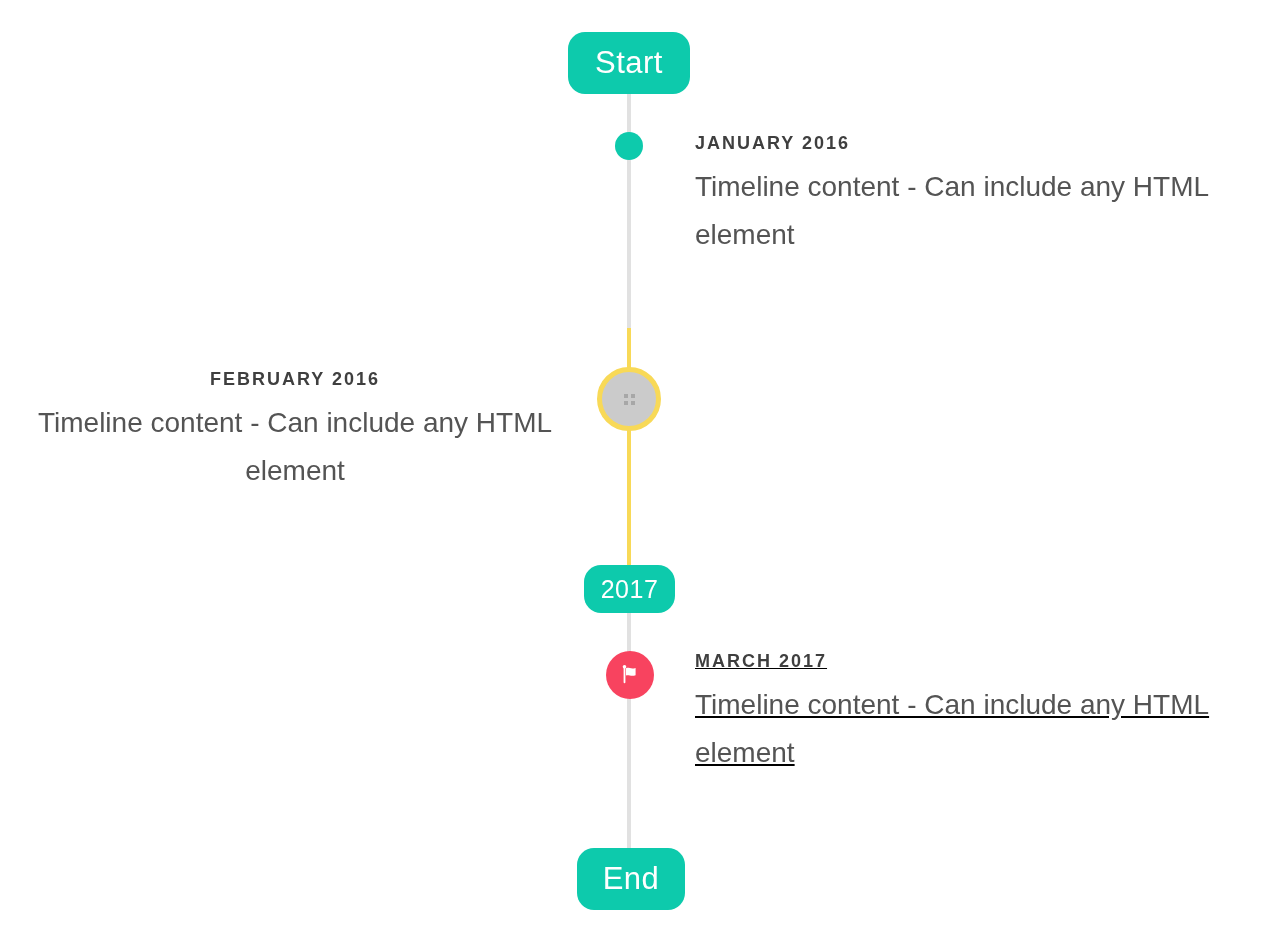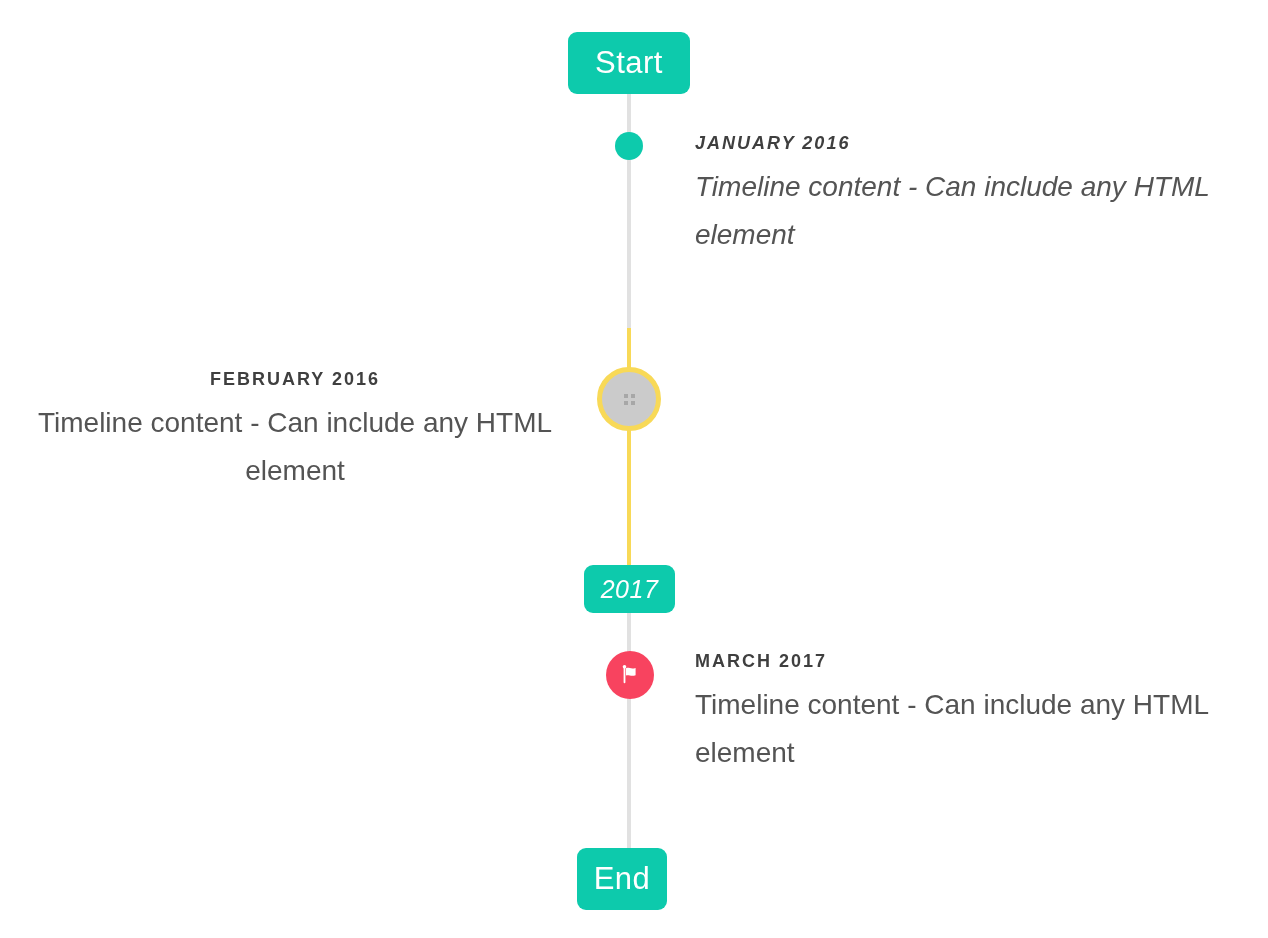--- a/index.html
+++ b/index.html
@@ -5,27 +5,27 @@
   html,body{margin:0;padding:0;background:#ffffff;}
   .canvas{
     position:relative;width:1268px;height:938px;background:#ffffff;
     font-family:"Liberation Sans",sans-serif;overflow:hidden;
   }
   
   .tl-line{position:absolute;left:627px;width:4px;background:#e1e1e1;z-index:1;}
   .tl-line-highlight{position:absolute;left:627px;width:4px;background:#f8d957;z-index:2;}
   
   .badge{
-    position:absolute;background:#0dcaac;color:#ffffff;border-radius:9px;
+    position:absolute;background:#0dcaac;color:#ffffff;border-radius:17px;
     display:flex;align-items:center;justify-content:center;z-index:5;
     letter-spacing:0.5px;
   }
   .badge.start{left:568px;top:32px;width:122px;height:62px;font-size:31px;}
-  .badge.period{left:584px;top:565px;width:91px;height:48px;font-size:25px;font-style:italic;}
-  .badge.end{left:577px;top:848px;width:90px;height:62px;font-size:31px;}
+  .badge.period{left:584px;top:565px;width:91px;height:48px;font-size:25px;}
+  .badge.end{left:577px;top:848px;width:108px;height:62px;font-size:31px;}
   
   .marker-dot{
     position:absolute;left:615px;top:132px;width:28px;height:28px;
     border-radius:50%;background:#0dcaac;z-index:4;
   }
   .marker-image{
     position:absolute;left:597px;top:367px;width:64px;height:64px;
     box-sizing:border-box;border:5px solid #f8d957;border-radius:50%;
     background:#cbcbcb;z-index:4;display:flex;align-items:center;justify-content:center;
   }
@@ -43,23 +43,23 @@
   .item-text{position:absolute;width:540px;z-index:3;}
   .item-text.right{left:695px;text-align:left;}
   .item-text.left{left:25px;text-align:center;}
   .item-title{
     font-size:18px;font-weight:700;letter-spacing:2px;
     color:#3f3f3f;line-height:24px;
   }
   .item-content{
     margin-top:8px;font-size:28px;line-height:48px;color:#545454;
   }
-  .jan{top:131px;font-style:italic;}
+  .jan{top:131px;}
   .feb{top:367px;}
-  .mar{top:649px;}
+  .mar{top:649px;text-decoration:underline;}
 </style>
 </head>
 <body>
 
 <div class="canvas">
 
   <div class="tl-line" style="top:94px;height:754px;"></div>
   <div class="tl-line-highlight" style="top:328px;height:237px;"></div>
 
   <div class="badge start">Start</div>

